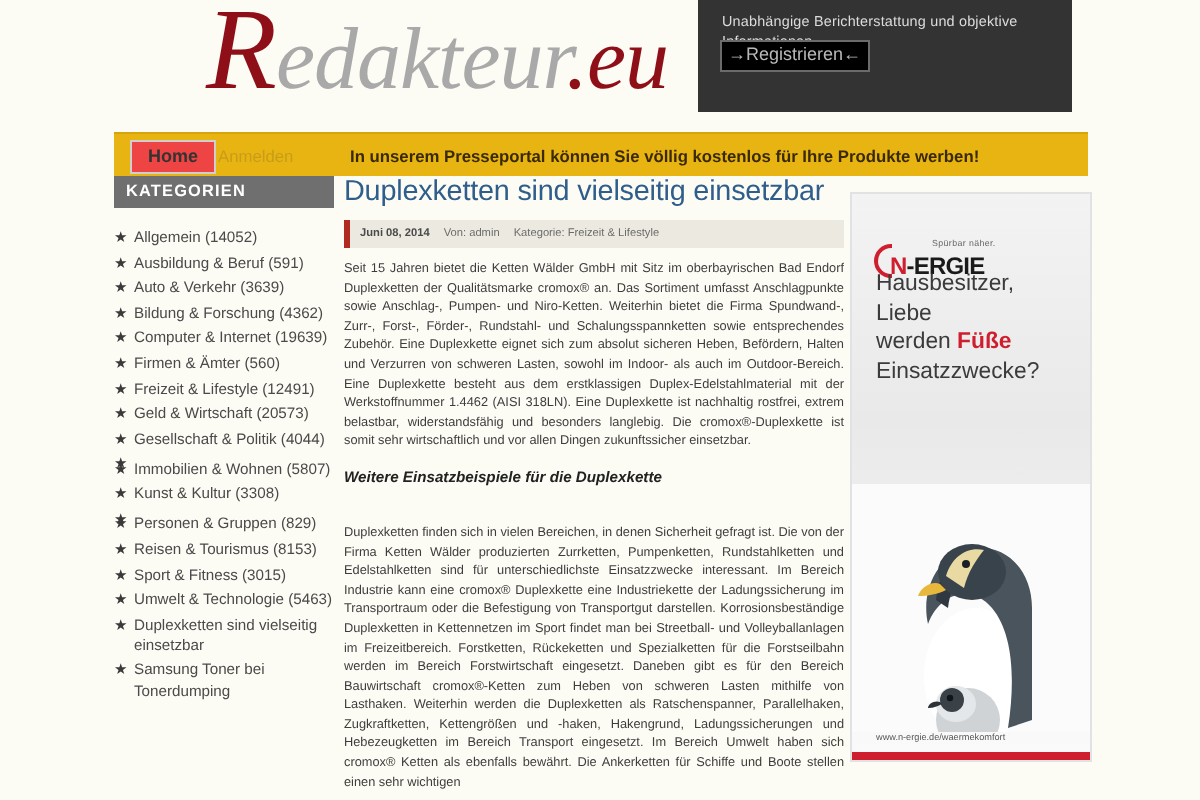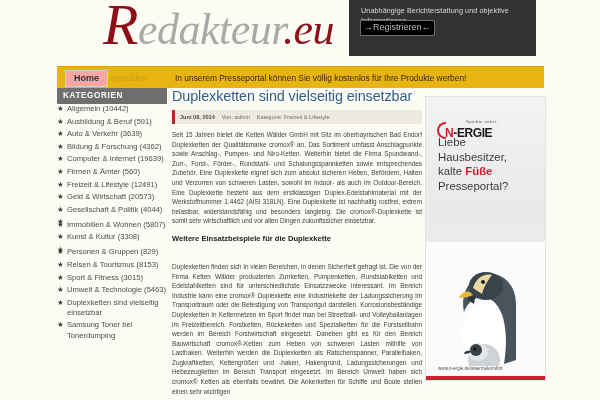--- a/index.html
+++ b/index.html
@@ -44,49 +44,49 @@
   }
 
   
   .navbar{
     position:absolute;left:57px;top:66px;width:487px;height:21px;
     background:#e8b411;
     border-top:1px solid #d6a40c;
   }
   .navbar .home{
     position:absolute;left:8px;top:3px;
-    background:#fca5a5;border:1px solid #cfcfcf;
+    background:#ef4444;border:1px solid #cfcfcf;
     padding:1px 8px 2px 8px;
     font-size:9px;font-weight:bold;color:#333;
     line-height:12px;
   }
   .navbar .anmelden{
     position:absolute;left:52px;top:5px;
     font-size:8.4px;font-weight:normal;color:#c79d1a;
     line-height:12px;
   }
   .navbar .promo{
     position:absolute;left:91px;top:5px;
-    font-size:8.4px;font-weight:normal;color:#3a2a04;
+    font-size:8.4px;font-weight:bold;color:#3a2a04;
     line-height:12px;white-space:nowrap;padding-left:27px;
   }
 
   
   .content{position:absolute;left:0;top:88px;width:600px;height:312px;}
 
   .sidebar{position:absolute;left:57px;top:0;width:110px;}
   .mainarea{position:absolute;left:172px;top:0;width:250px;}
   .rightcol{position:absolute;left:425px;top:0;width:119px;}
 
   
   .wtitle{
     background:#6f6f6f;color:#fff;
     font-size:8.2px;font-weight:bold;letter-spacing:.6px;
     padding:3px 0 4px 6px;
-    margin:0 0 0 0;
+    margin:0 0 10px 0;
     text-transform:uppercase;
   }
   .wlist{list-style:none;margin:0;padding:0;}
   .wlist li{
     font-size:7.6px;color:#4a4a4a;
     line-height:10.2px;
     padding:0 0 2.4px 10px;
     position:relative;
   }
   .wlist li .star{
@@ -109,21 +109,21 @@
   }
   .art-meta .date{color:#4a4a4a;font-weight:bold;}
   .art-meta .sep{display:inline-block;width:7px;}
   .art-body p{
     margin:0 0 7px 0;
     font-size:6.4px;line-height:9.6px;
     color:#3d3d3d;text-align:justify;
   }
   .art-h2{
     font-size:7.6px;font-weight:bold;color:#222;
-    margin:0 0 18px 0;line-height:11px;
+    margin:0 0 18px 0;line-height:11px;font-style:italic;
   }
 
   
   .ad{
     position:absolute;left:0;top:8px;width:119px;height:283px;
     background:linear-gradient(180deg,#f3f3f3 0%,#e9e9e9 40%,#fafafa 100%);
     border:1px solid #e2e2e2;
     overflow:hidden;
   }
   .ad .brand{
@@ -182,21 +182,21 @@
     <div class="anmelden">Anmelden</div>
     <div class="promo">In unserem Presseportal können Sie völlig kostenlos für Ihre Produkte werben!</div>
   </div>
 
   <div class="content">
 
     <div class="sidebar">
 
       <div class="wtitle">Kategorien</div>
       <ul class="wlist">
-        <li><span class="star">★</span><span>Allgemein (10442)</span></li>
+        <li><span class="star">★</span><span>Allgemein (14052)</span></li>
         <li><span class="star">★</span><span>Ausbildung &amp; Beruf (591)</span></li>
         <li><span class="star">★</span><span>Auto &amp; Verkehr (3639)</span></li>
         <li><span class="star">★</span><span>Bildung &amp; Forschung (4362)</span></li>
         <li><span class="star">★</span><span>Computer &amp; Internet (19639)</span></li>
         <li><span class="star">★</span><span>Firmen &amp; Ämter (560)</span></li>
         <li><span class="star">★</span><span>Freizeit &amp; Lifestyle (12491)</span></li>
         <li><span class="star">★</span><span>Geld &amp; Wirtschaft (20573)</span></li>
         <li><span class="star">★</span><span>Gesellschaft &amp; Politik (4044)</span></li>
         <li><span class="star">★</span></li>
         <li><span class="star">★</span><span>Immobilien &amp; Wohnen (5807)</span></li>
@@ -231,24 +231,24 @@
 
     <div class="rightcol">
       <div class="ad">
 
         <div class="brand">
           <span class="arc"></span><span class="n">N</span><span>-ERGIE</span>
         </div>
         <div class="slogan">Spürbar näher.</div>
 
         <div class="headline">
+          <div>Hausbesitzer,</div>
           <div>Liebe</div>
-          <div>Hausbesitzer,</div>
-          <div><span>kalte </span><b>Füße</b></div>
-          <div>Presseportal?</div>
+          <div><span>werden </span><b>Füße</b></div>
+          <div>Einsatzzwecke?</div>
         </div>
 
         <div class="photo">
           <svg viewBox="0 0 119 124" xmlns="http://www.w3.org/2000/svg">
             <rect width="119" height="124" fill="#fbfbfb"></rect>
 
             <ellipse cx="62" cy="96" rx="26" ry="34" fill="#ffffff"></ellipse>
             <path d="M38 70 C34 52 44 34 60 32 C78 30 90 44 90 62 L90 118 L78 122 C82 96 80 74 70 62 C60 50 44 54 38 70 Z" fill="#4a545c"></path>
             <path d="M42 58 C44 40 54 32 64 33 C56 38 50 48 48 62 Z" fill="#2f3840"></path>
             <ellipse cx="60" cy="44" rx="17" ry="14" fill="#39434b"></ellipse>

